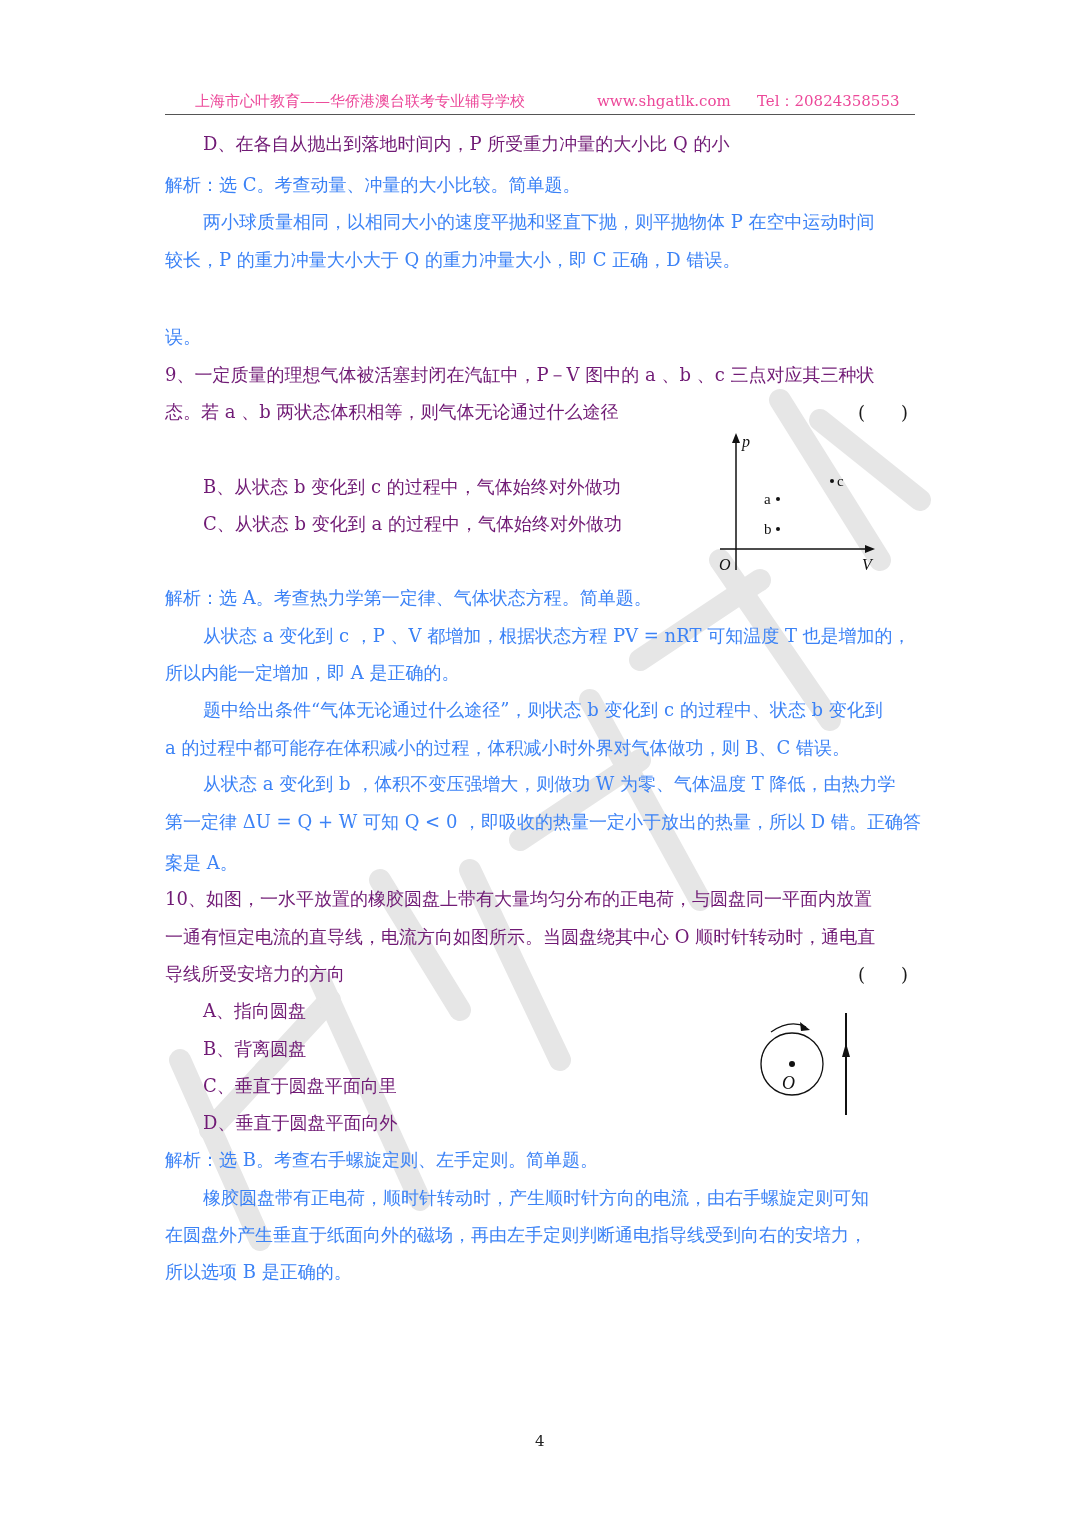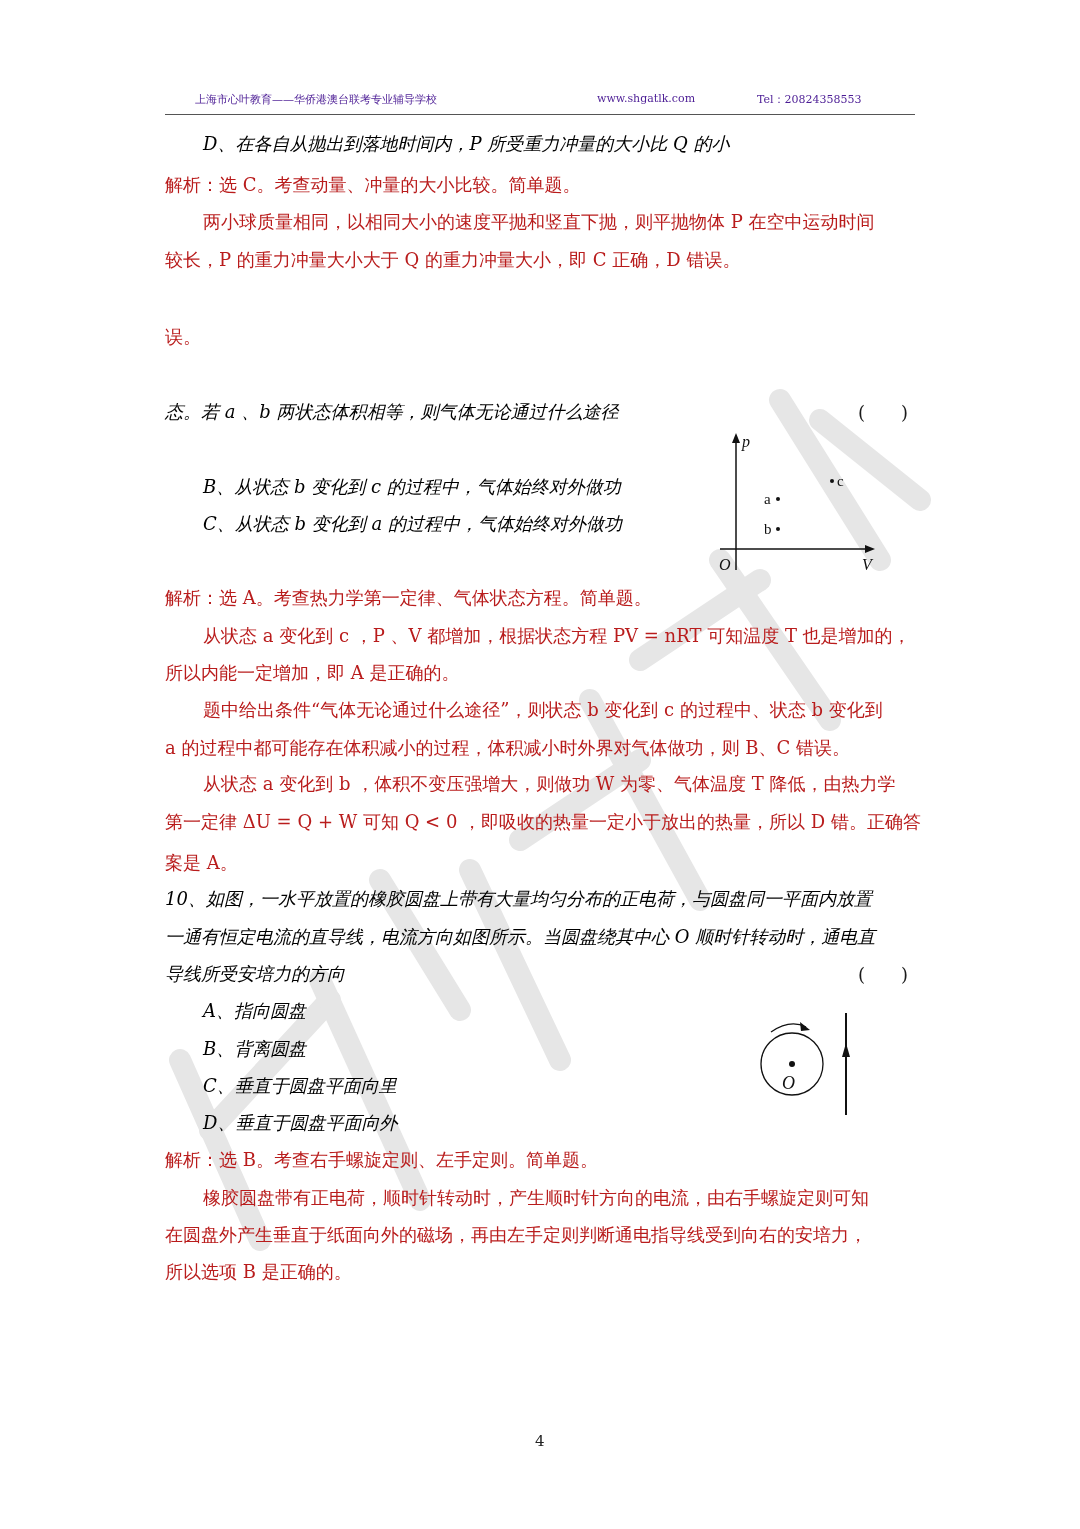--- a/index.html
+++ b/index.html
@@ -1,24 +1,24 @@
 <!DOCTYPE html>
 <html><head>
 <meta charset="utf-8">
 <style>
   html,body{margin:0;padding:0;background:#ffffff;}
   body{width:1080px;height:1529px;position:relative;overflow:hidden;font-family:"DejaVu Serif","Liberation Serif",serif;}
   .page{position:absolute;left:0;top:0;width:1080px;height:1529px;}
   .watermark{position:absolute;left:0;top:0;width:1080px;height:1529px;pointer-events:none;z-index:0;}
-  .header{position:absolute;left:165px;top:92px;width:750px;height:22px;border-bottom:1.5px solid #555;font-size:11px;color:#4c1d95;}
+  .header{position:absolute;left:165px;top:92px;width:750px;height:22px;border-bottom:1.5px solid #555;font-size:15px;color:#ec4899;}
   .header span{position:absolute;top:0;white-space:nowrap;}
   .line{position:absolute;left:165px;font-size:18px;line-height:22px;white-space:nowrap;z-index:1;}
   .indent{left:203px;}
-  .blue{color:#b91c1c;}
-  .black{color:#000000;font-style:italic;}
+  .blue{color:#3b82f6;}
+  .black{color:#701a75;}
   .paren{position:absolute;font-size:18px;color:#1a1a1a;z-index:1;}
   .pagenum{position:absolute;left:535px;top:1432px;font-size:15px;color:#222;}
   svg text{font-family:"Liberation Serif","DejaVu Serif",serif;}
 </style>
 </head>
 <body>
 
 <div class="page">
 
   <svg class="watermark" viewBox="0 0 1080 1529">
@@ -42,20 +42,21 @@
     <span style="left:432px">www.shgatlk.com</span>
     <span style="left:592px">Tel：20824358553</span>
   </div>
 
   <div class="line indent black" style="top:133px">D、在各自从抛出到落地时间内，P 所受重力冲量的大小比 Q 的小</div>
   <div class="line blue" style="top:174px">解析：选 C。考查动量、冲量的大小比较。简单题。</div>
   <div class="line indent blue" style="top:211px">两小球质量相同，以相同大小的速度平抛和竖直下抛，则平抛物体 P 在空中运动时间</div>
   <div class="line blue" style="top:249px">较长，P 的重力冲量大小大于 Q 的重力冲量大小，即 C 正确，D 错误。</div>
   <div class="line blue" style="top:326px">误。</div>
 
+  <div class="line black" style="top:364px">9、一定质量的理想气体被活塞封闭在汽缸中，P－V 图中的 a 、b 、c 三点对应其三种状</div>
   <div class="line black" style="top:401px">态。若 a 、b 两状态体积相等，则气体无论通过什么途径</div>
   <div class="paren" style="left:858px;top:401px">(　　)</div>
   <div class="line indent black" style="top:476px">B、从状态 b 变化到 c 的过程中，气体始终对外做功</div>
   <div class="line indent black" style="top:513px">C、从状态 b 变化到 a 的过程中，气体始终对外做功</div>
 
   <svg style="position:absolute;left:700px;top:425px;z-index:1" width="200" height="155" viewBox="0 0 200 155">
     <line x1="36" y1="145" x2="36" y2="12" stroke="#111" stroke-width="1.5"></line>
     <polygon points="36,8 32,18 40,18" fill="#111"></polygon>
     <line x1="20" y1="124" x2="170" y2="124" stroke="#111" stroke-width="1.5"></line>
     <polygon points="175,124 165,120 165,128" fill="#111"></polygon>

